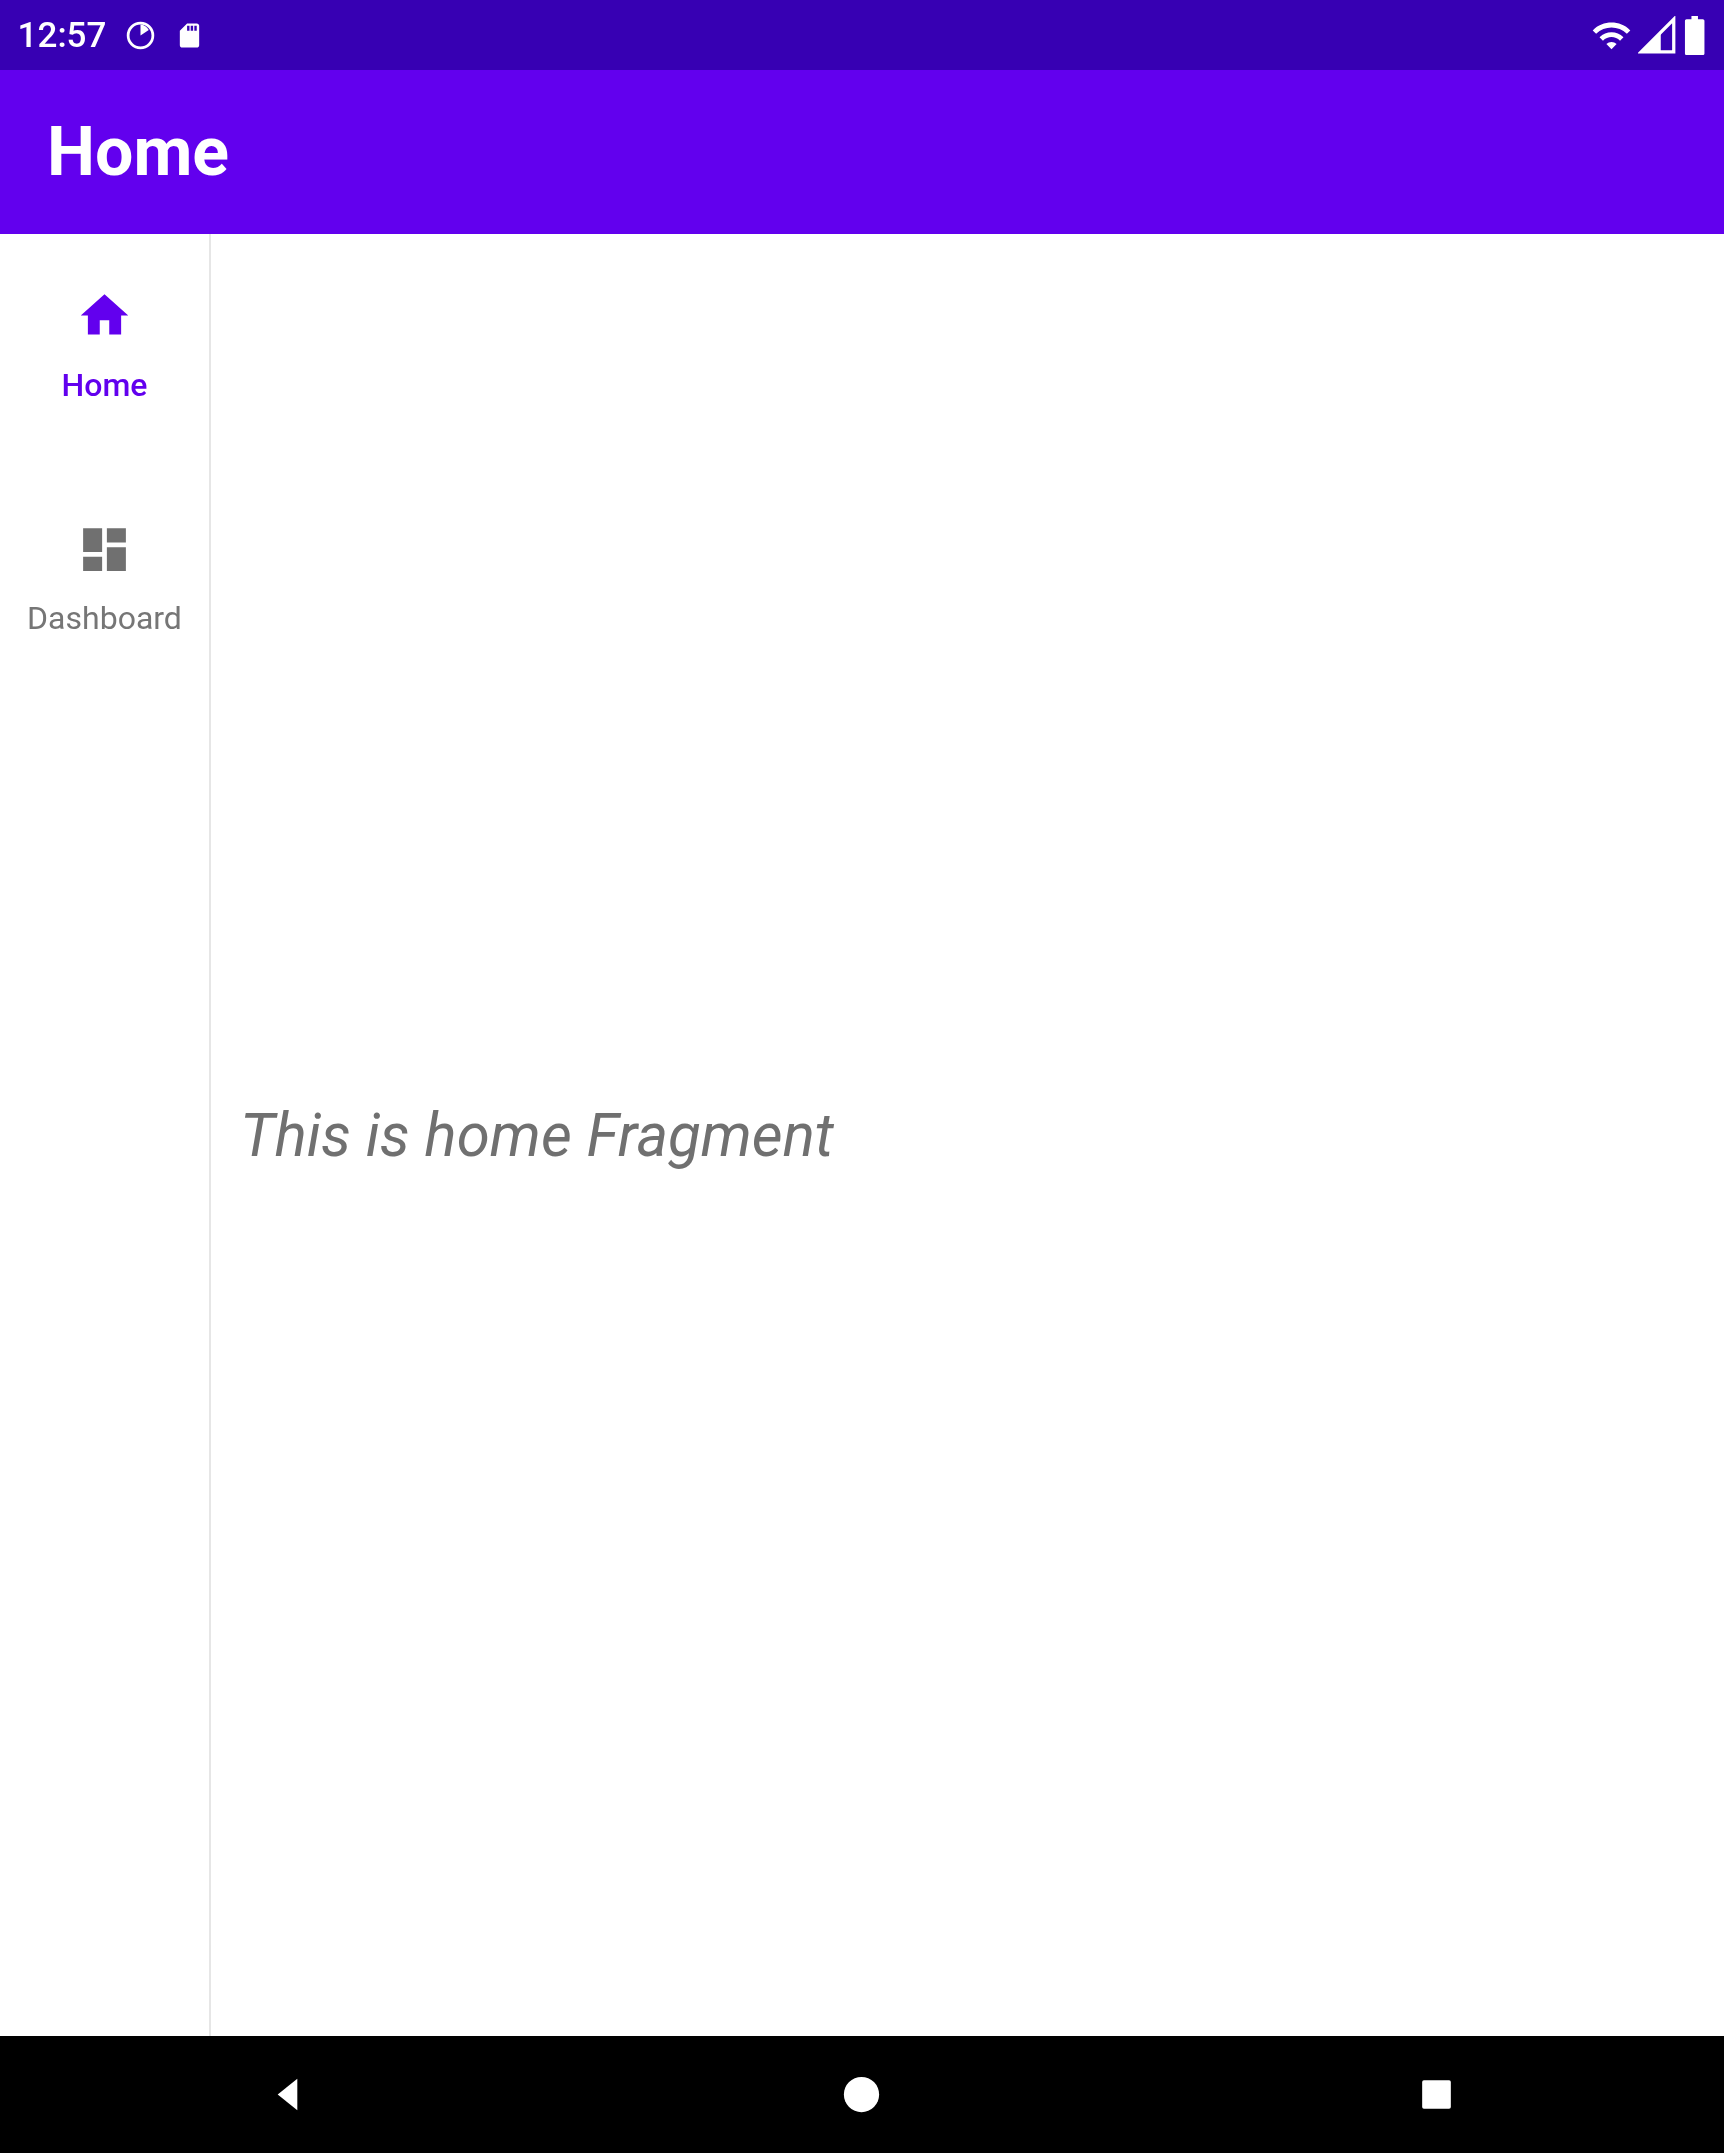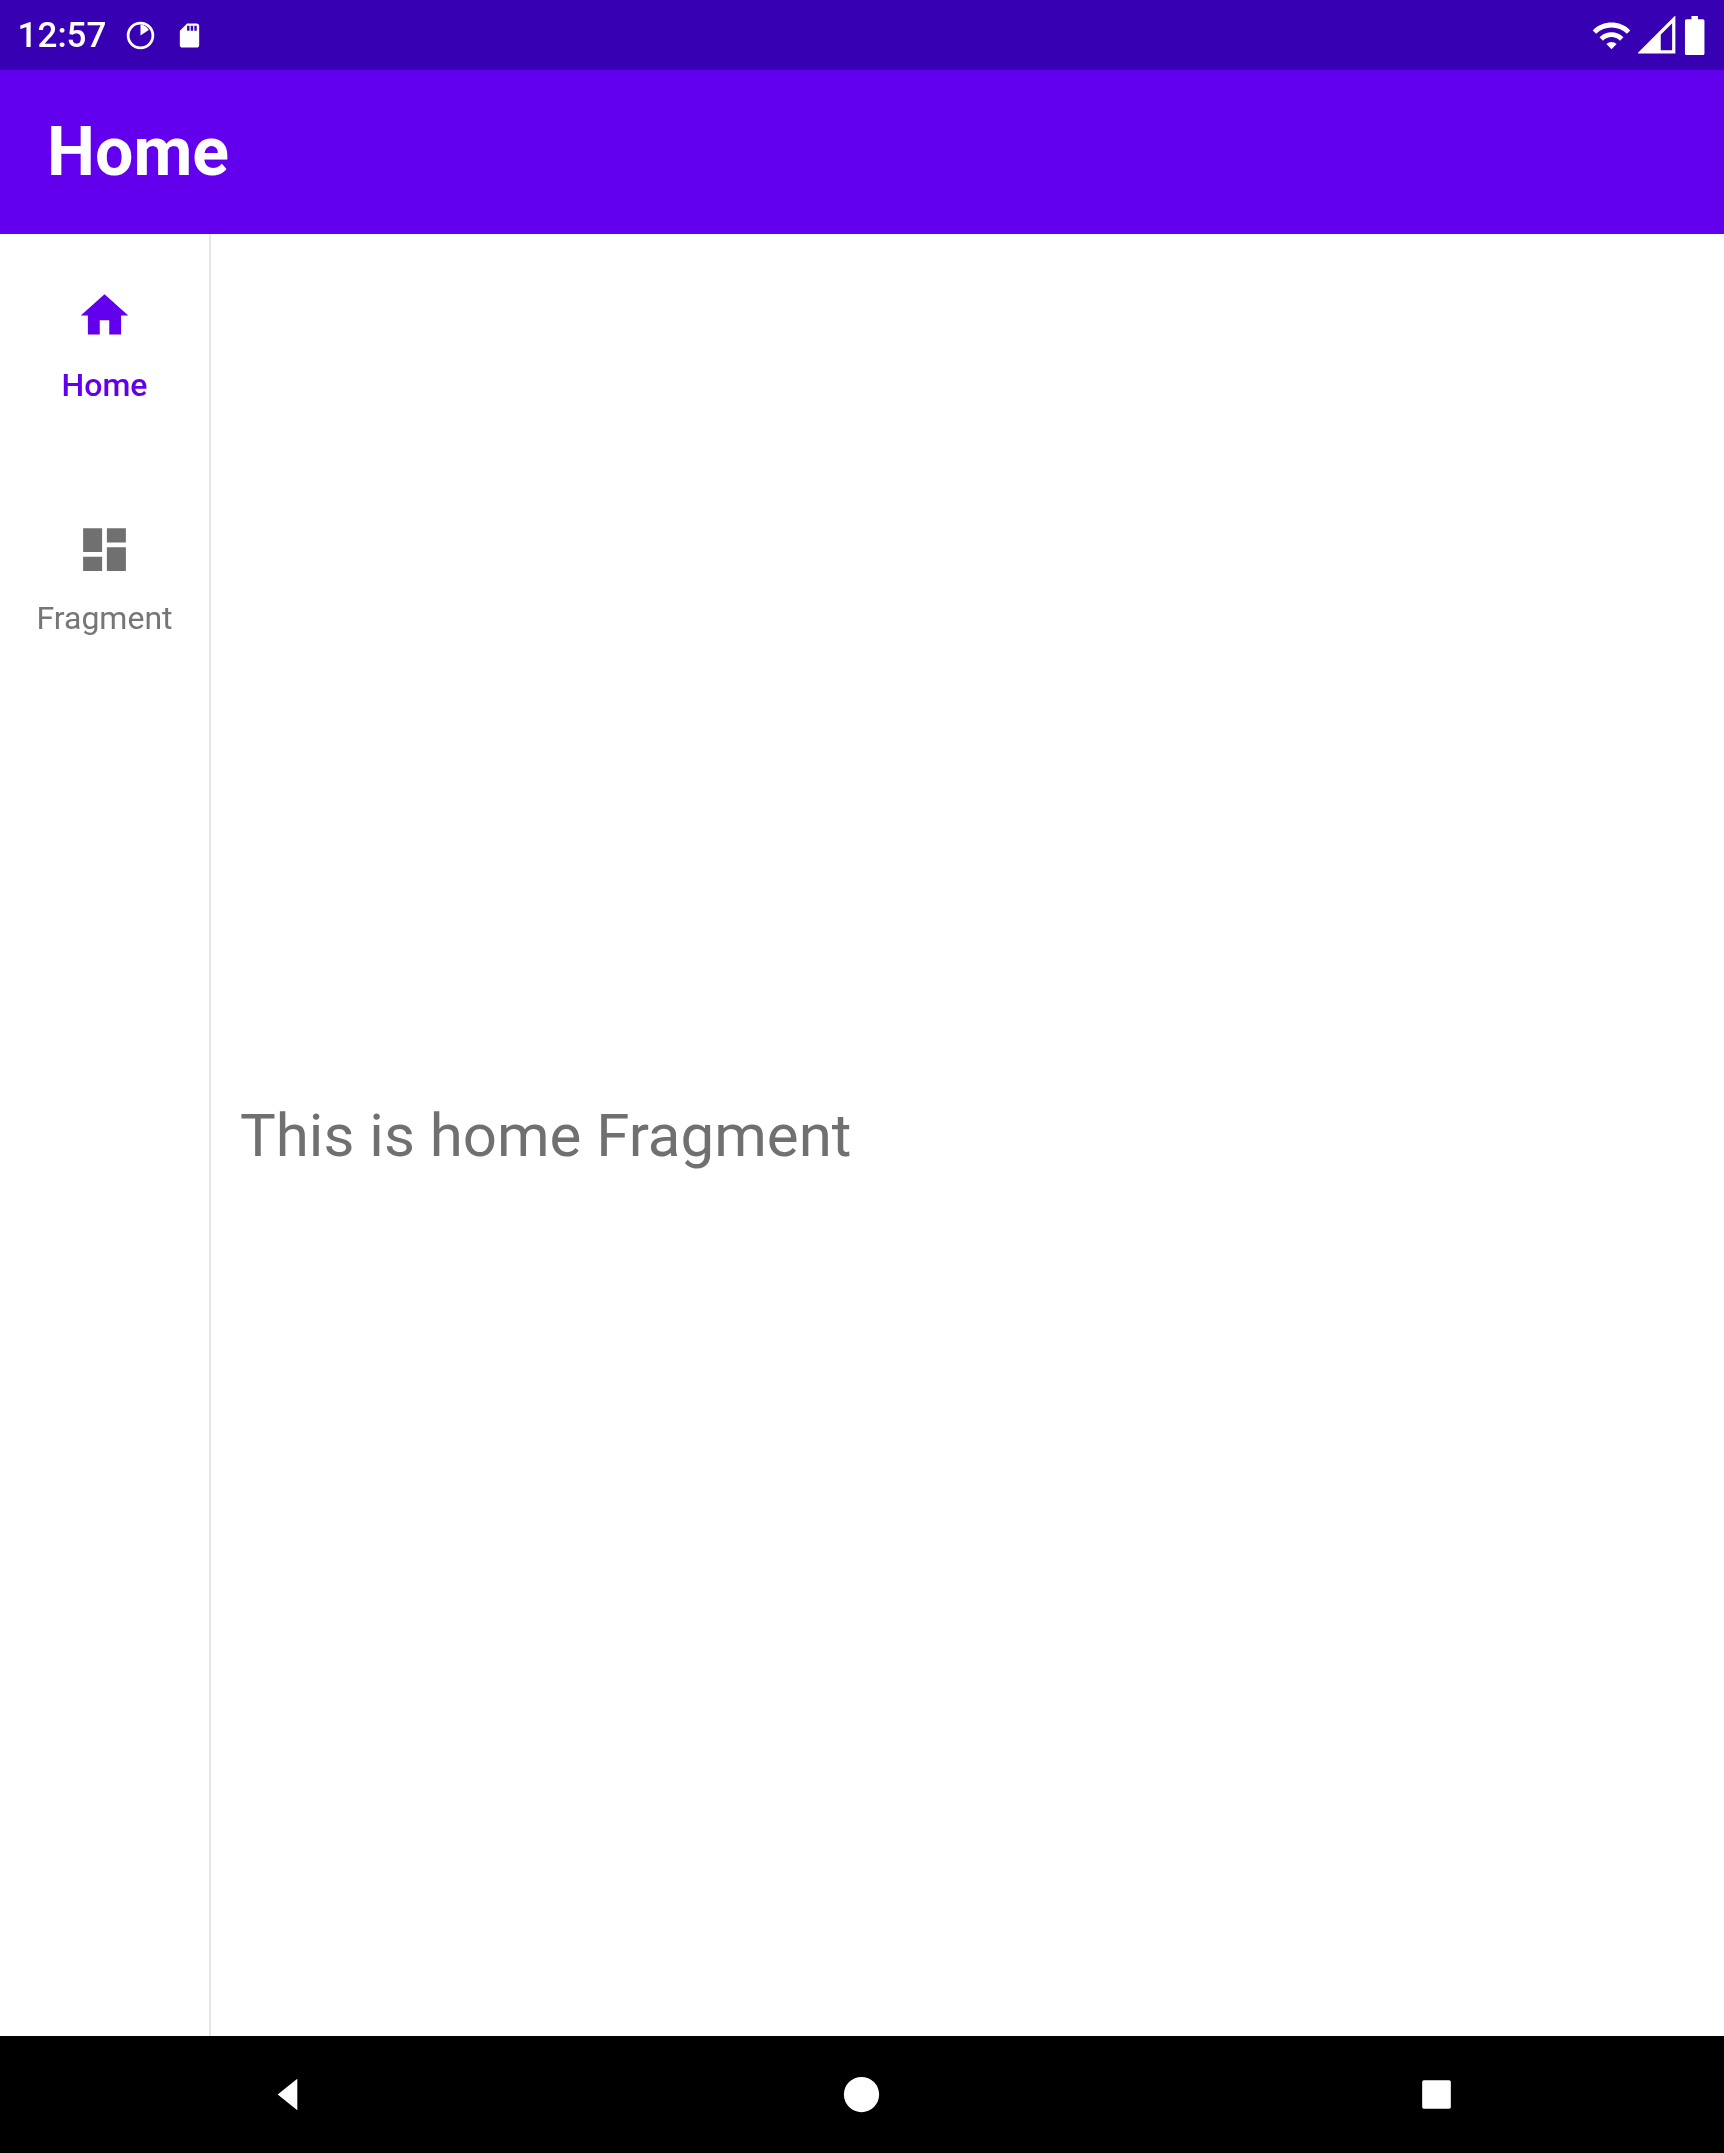--- a/index.html
+++ b/index.html
@@ -107,20 +107,21 @@
       overflow: hidden;
       text-overflow: ellipsis;
       text-align: center;
     }
     .content {
       flex: 1;
       display: flex;
       align-items: center;
       justify-content: flex-start;
       padding-left: 29px;
+      font-style: italic;
     }
     .content-text {
       font-size: 60px;
       color: #707070;
     }
     .nav-bar {
       width: 100%;
       height: 117px;
       background: #000000;
       display: flex;
@@ -191,21 +192,21 @@
       </span>
       <span class="nav-label">Home</span>
     </div>
 
     <div class="nav-item">
       <span class="nav-icon">
         <svg width="57" height="57" viewBox="0 0 24 24" fill="currentColor">
             <path d="M3 13h8V3H3v10zm0 8h8v-6H3v6zm10 0h8V11h-8v10zm0-18v6h8V3h-8z"></path>
           </svg>
       </span>
-      <span class="nav-label">Fragment</span>
+      <span class="nav-label">Dashboard</span>
     </div>
 
 
   </div>
 
   <div class="content">
     <span class="content-text">This is home Fragment</span>
   </div>
 </div>
 

